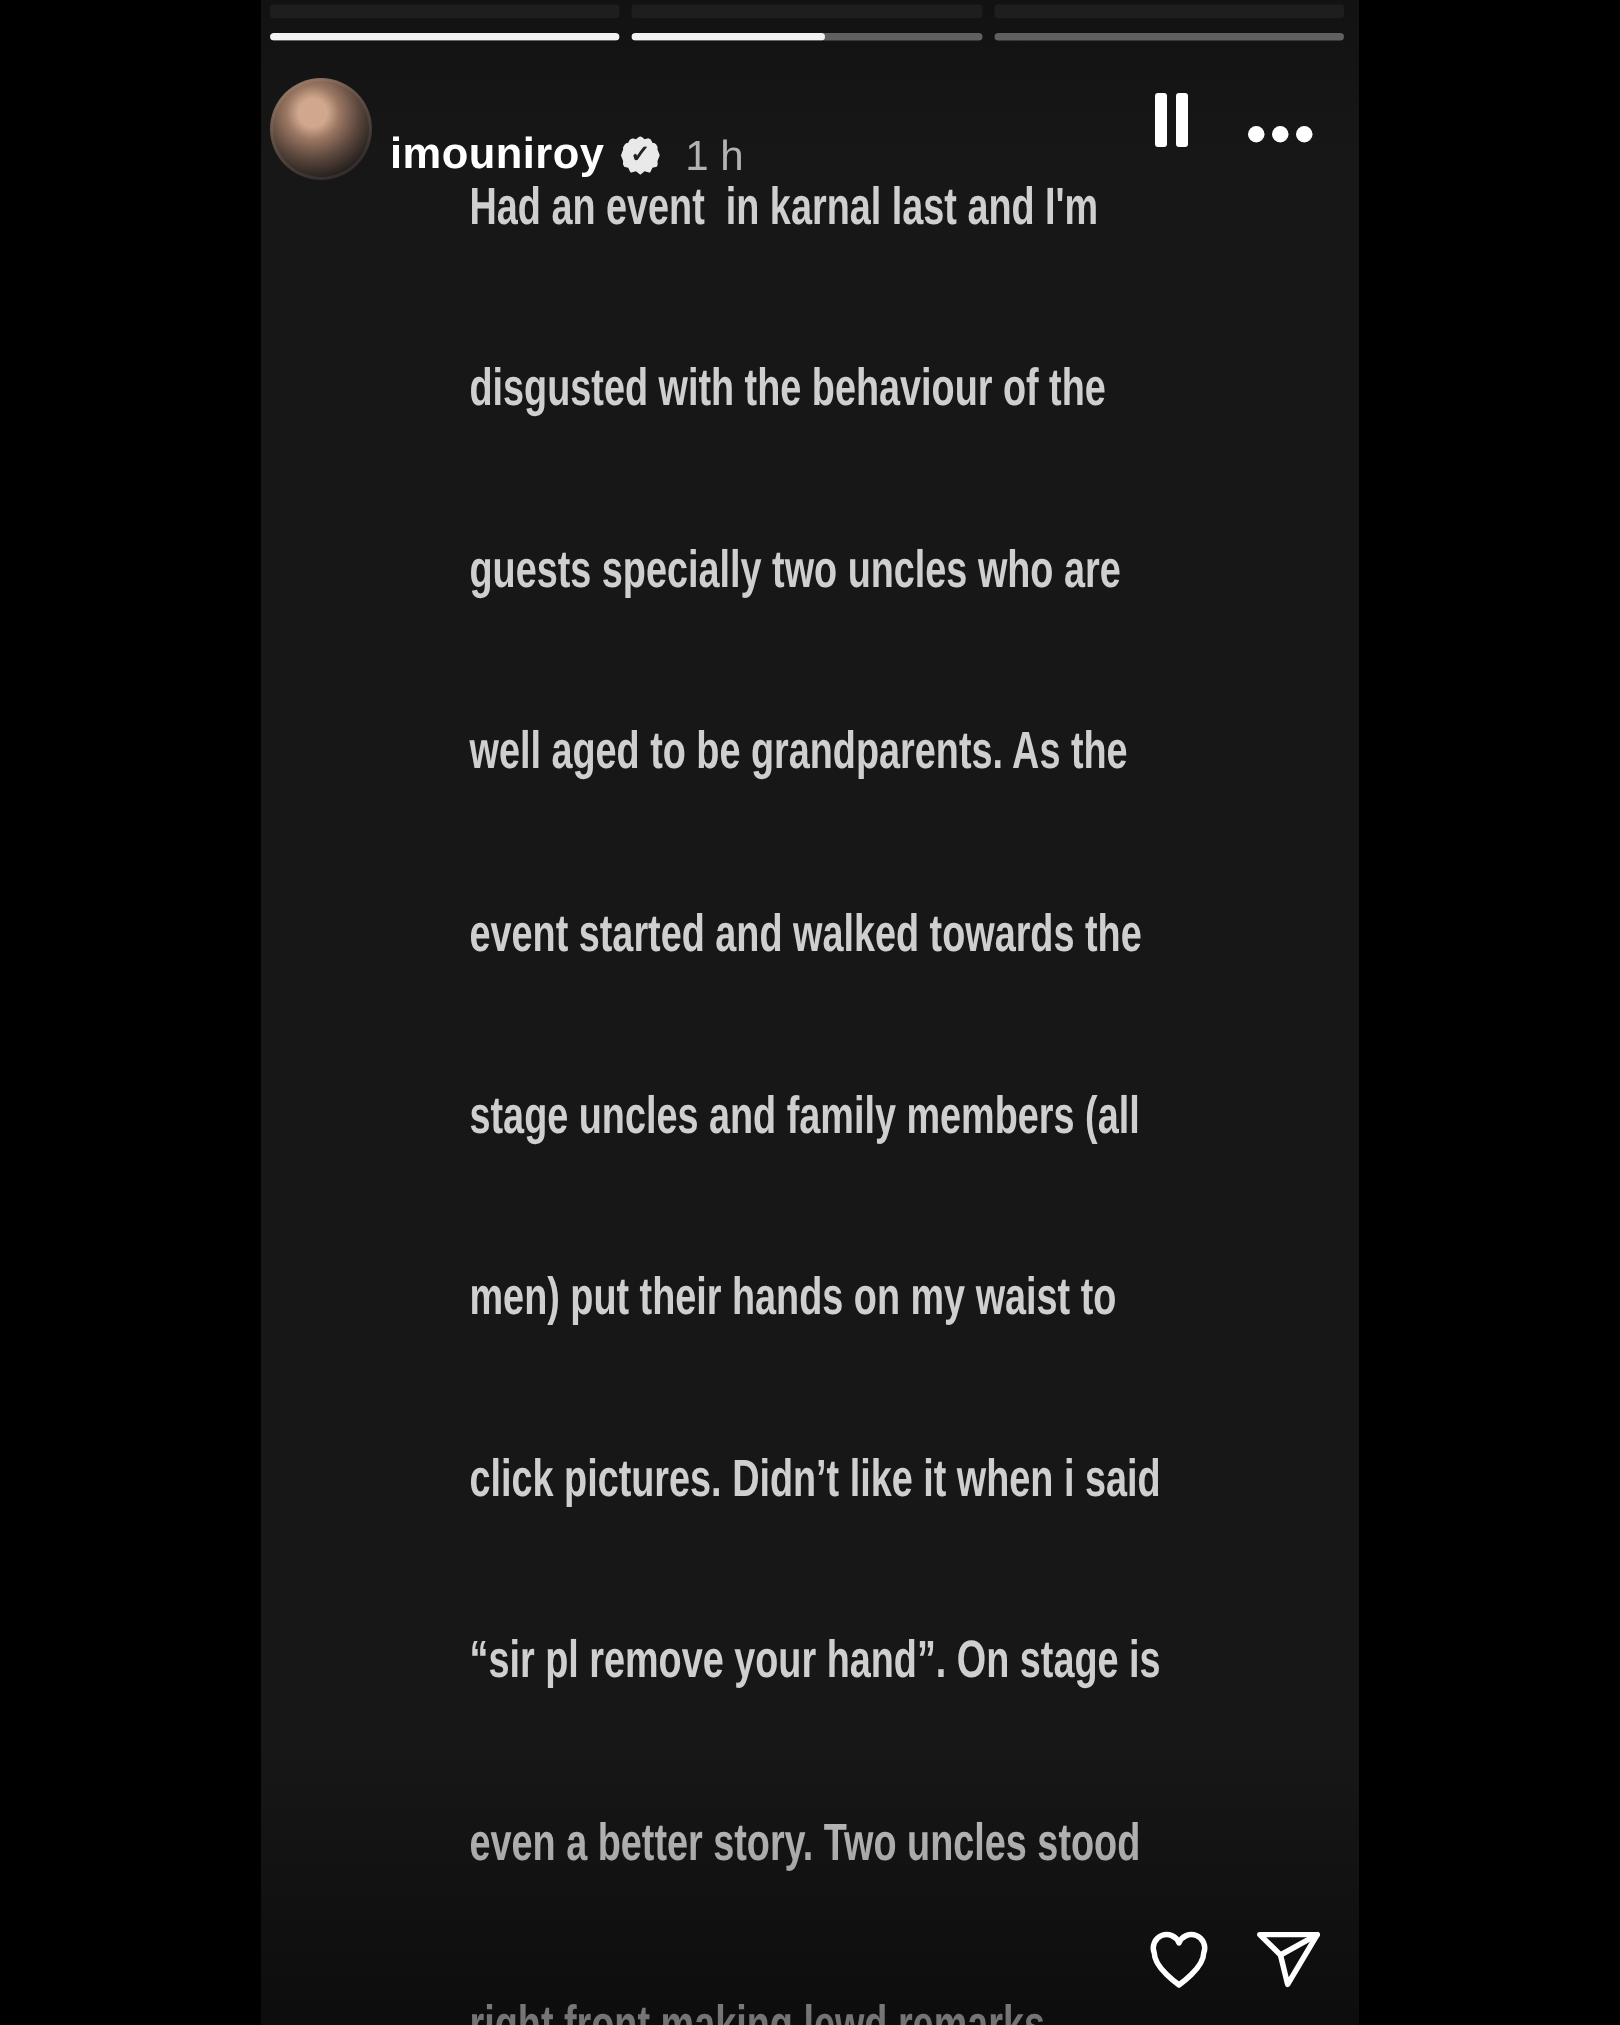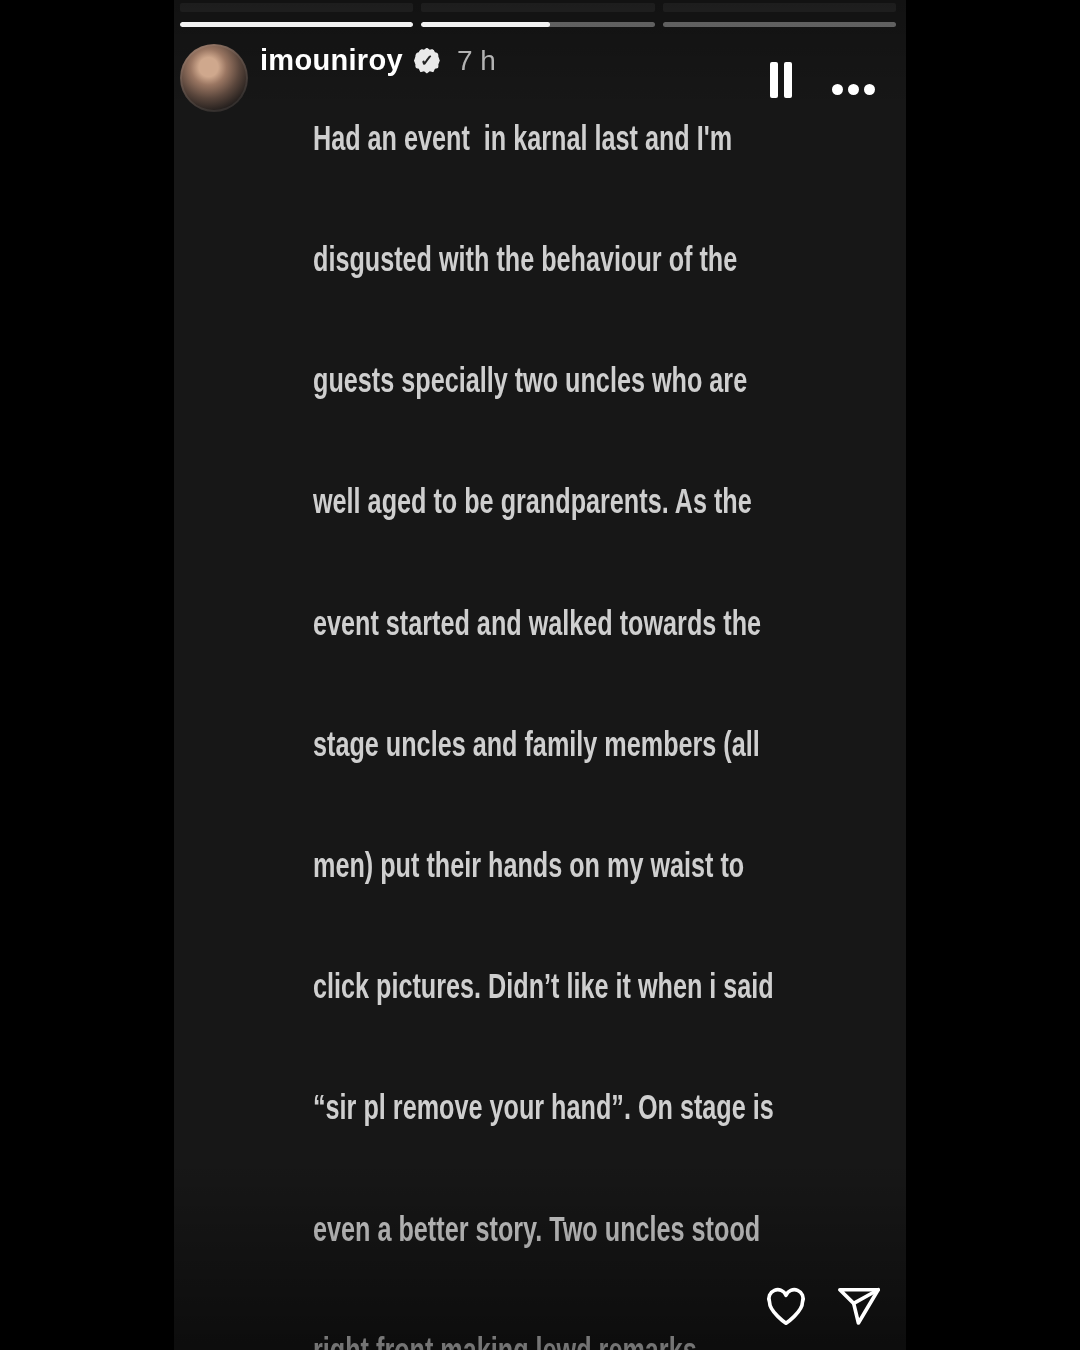--- a/index.html
+++ b/index.html
@@ -39,21 +39,21 @@
     pointer-events:none;
   }
   .grad-top{
     position:absolute;left:0;top:0;width:100%;height:110px;
     background:linear-gradient(rgba(0,0,0,0.22),rgba(0,0,0,0));
     pointer-events:none;
   }
 
   .header{
     position:absolute;top:44px;left:0;width:100%;height:76px;
-    display:flex;align-items:flex-start;padding-left:6px;box-sizing:border-box;
+    display:flex;align-items:flex-end;padding-left:6px;box-sizing:border-box;
   }
   .avatar{
     width:68px;height:68px;border-radius:50%;flex:0 0 auto;
     background:
       radial-gradient(circle at 42% 34%, #cfa88d 0 16%, #9a7662 30%, #5a463c 52%, #241f1d 74%, #141211 100%);
     box-shadow:inset 0 0 0 2px rgba(255,255,255,0.08);
   }
   .name-row{display:flex;align-items:center;margin-left:12px;gap:11px;}
   .username{font-size:29px;font-weight:700;color:#fff;letter-spacing:.3px;}
   .badge{
@@ -136,21 +136,21 @@
     <div class="progress-seg">
       <div class="progress-fill" style="width: 0%;"></div>
     </div>
   </div>
 
   <div class="header">
     <div class="avatar"></div>
     <div class="name-row">
       <span class="username">imouniroy</span>
       <span class="badge">✓</span>
-      <span class="timestamp">7 h</span>
+      <span class="timestamp">1 h</span>
     </div>
   </div>
 
   <div class="pause-btn">
     <div class="pause-bar"></div>
     <div class="pause-bar"></div>
   </div>
 
   <div class="more-btn">
     <div class="dot"></div>

